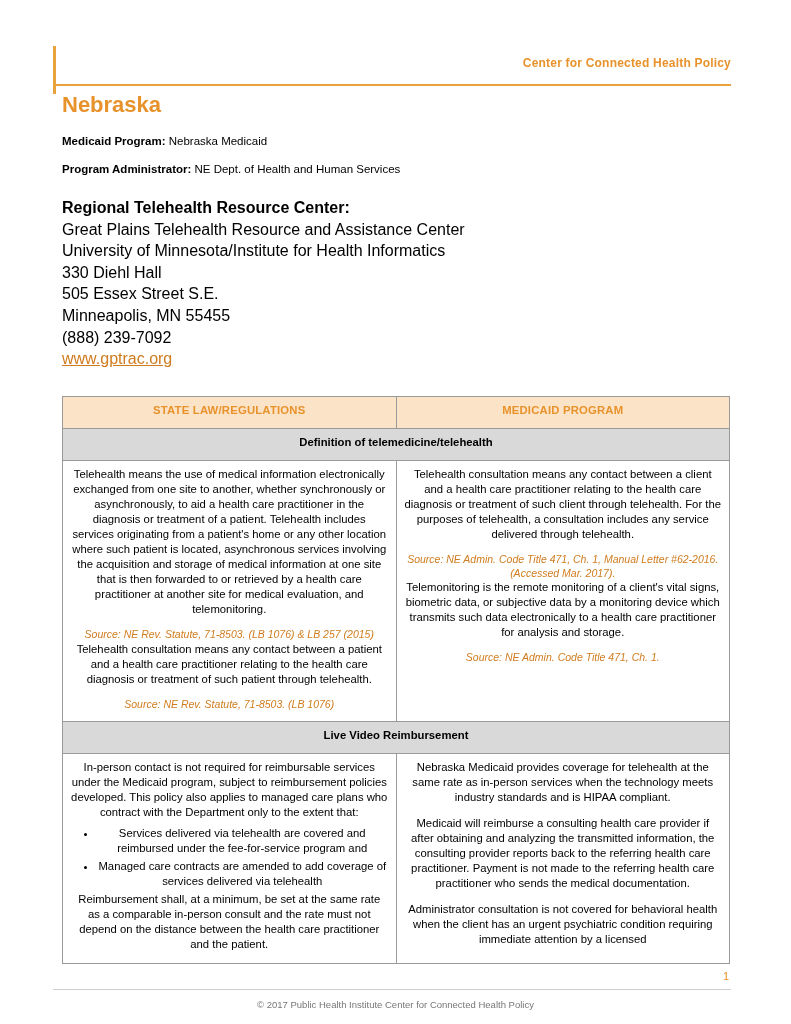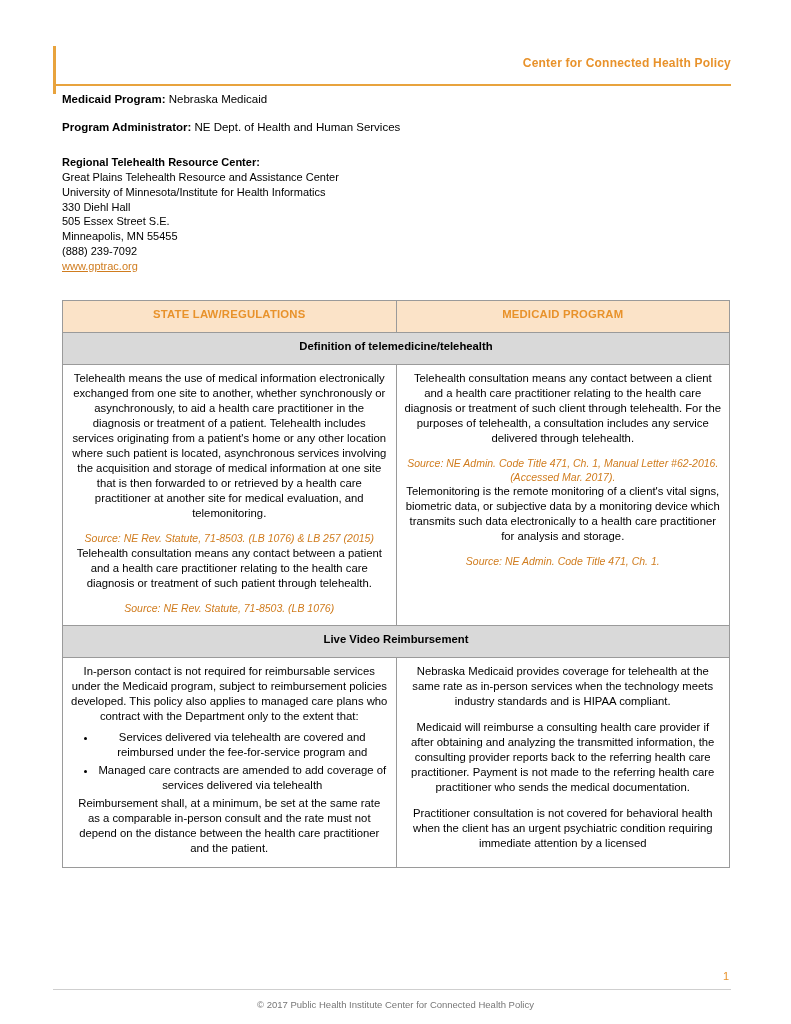--- a/index.html
+++ b/index.html
@@ -65,21 +65,21 @@
   .kv {
     font-size: 11.5px;
     margin-bottom: 12px;
     line-height: 1.35;
   }
   .kv b {
     font-weight: bold;
     margin-top: 22px;
   }
   .block {
-    font-size: 11px;
+    font-size: 16px;
     line-height: 1.35;
     margin-bottom: 2px;
     margin-top: 20px;
   }
   .block .lbl {
     font-weight: bold;
   }
   .link {
     color: #d07c1e;
     text-decoration: underline;
@@ -161,20 +161,21 @@
 <body>
 
 <div class="page">
 
   <div class="left-rule"></div>
   <div class="header">Center for Connected Health Policy</div>
   <div class="header-rule"></div>
 
   <div class="content">
 
+    <h1 class="title">Nebraska</h1>
 
     <div class="kv">
       <b>Medicaid Program:</b>
       <span>Nebraska Medicaid</span>
     </div>
 
     <div class="kv">
       <b>Program Administrator:</b>
       <span>NE Dept. of Health and Human Services</span>
     </div>
@@ -229,21 +230,21 @@
             <p class="para">In-person contact is not required for reimbursable services under the Medicaid program, subject to reimbursement policies developed.  This policy also applies to managed care plans who contract with the Department only to the extent that:</p>
             <ul class="bul">
               <li>Services delivered via telehealth are covered and reimbursed under the fee-for-service program and</li>
               <li>Managed care contracts are amended to add coverage of services delivered via telehealth</li>
             </ul>
             <p class="para">Reimbursement shall, at a minimum, be set at the same rate as a comparable in-person consult and the rate must not depend on the distance between the health care practitioner and the patient.</p>
           </td>
           <td>
             <p class="para">Nebraska Medicaid provides coverage for telehealth at the same rate as in-person services when the technology meets industry standards and is HIPAA compliant.</p>
             <p class="para">Medicaid will reimburse a consulting health care provider if after obtaining and analyzing the transmitted information, the consulting provider reports back to the referring health care practitioner. Payment is not made to the referring health care practitioner who sends the medical documentation.</p>
-            <p class="para">Practitioner consultation is not covered for behavioral health when the client has an urgent psychiatric condition requiring immediate attention by a licensed</p>
+            <p class="para">Administrator consultation is not covered for behavioral health when the client has an urgent psychiatric condition requiring immediate attention by a licensed</p>
           </td>
         </tr>
       </tbody>
     </table>
 
   </div>
 
   <div class="pagenum">1</div>
   <div class="footer-rule"></div>
   <div class="footer">© 2017 Public Health Institute Center for Connected Health Policy</div>

